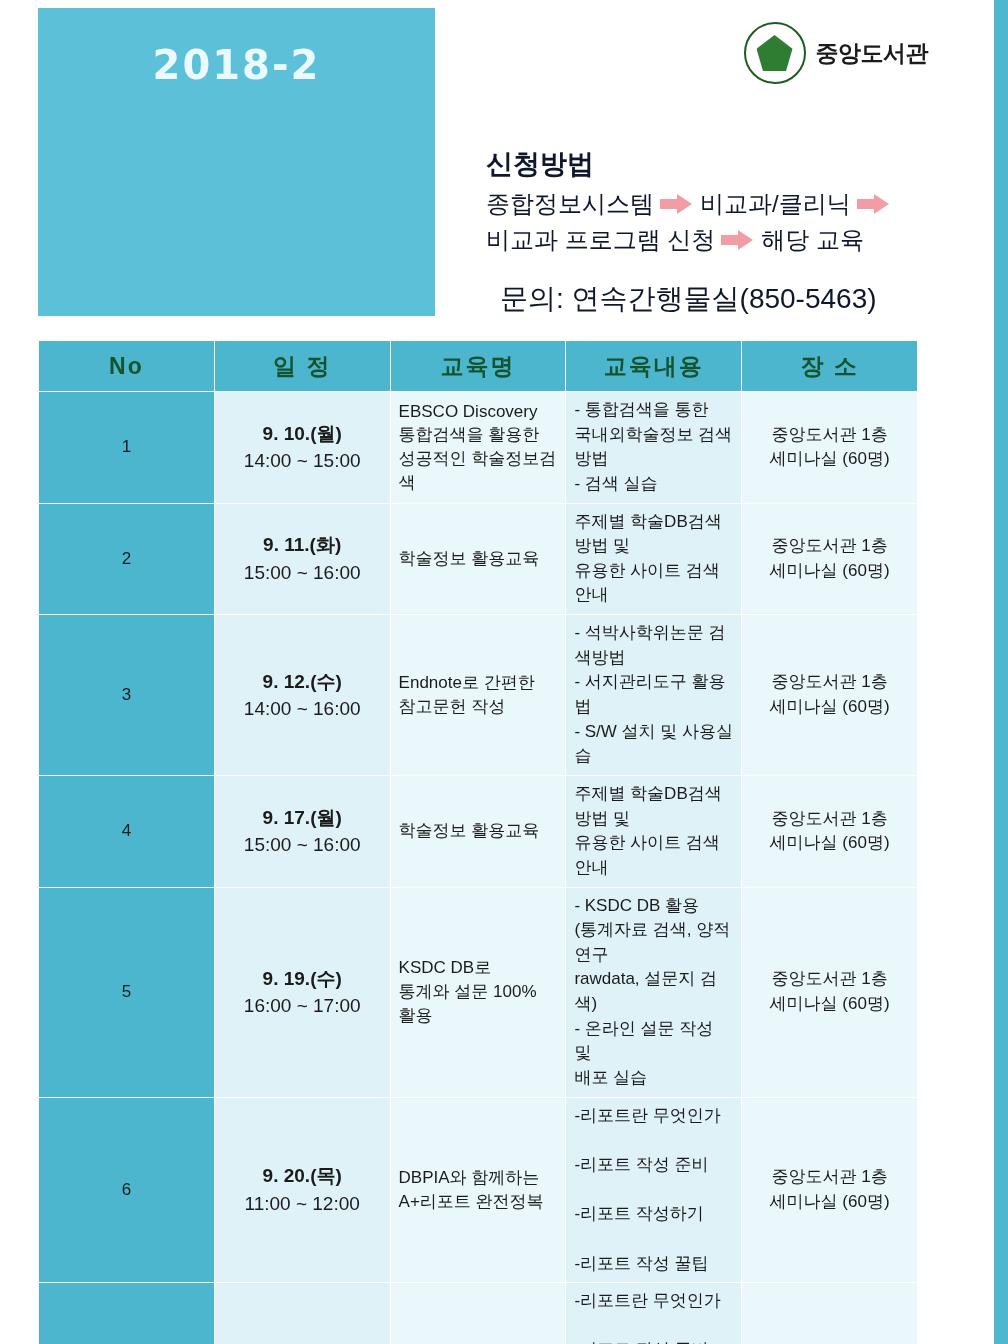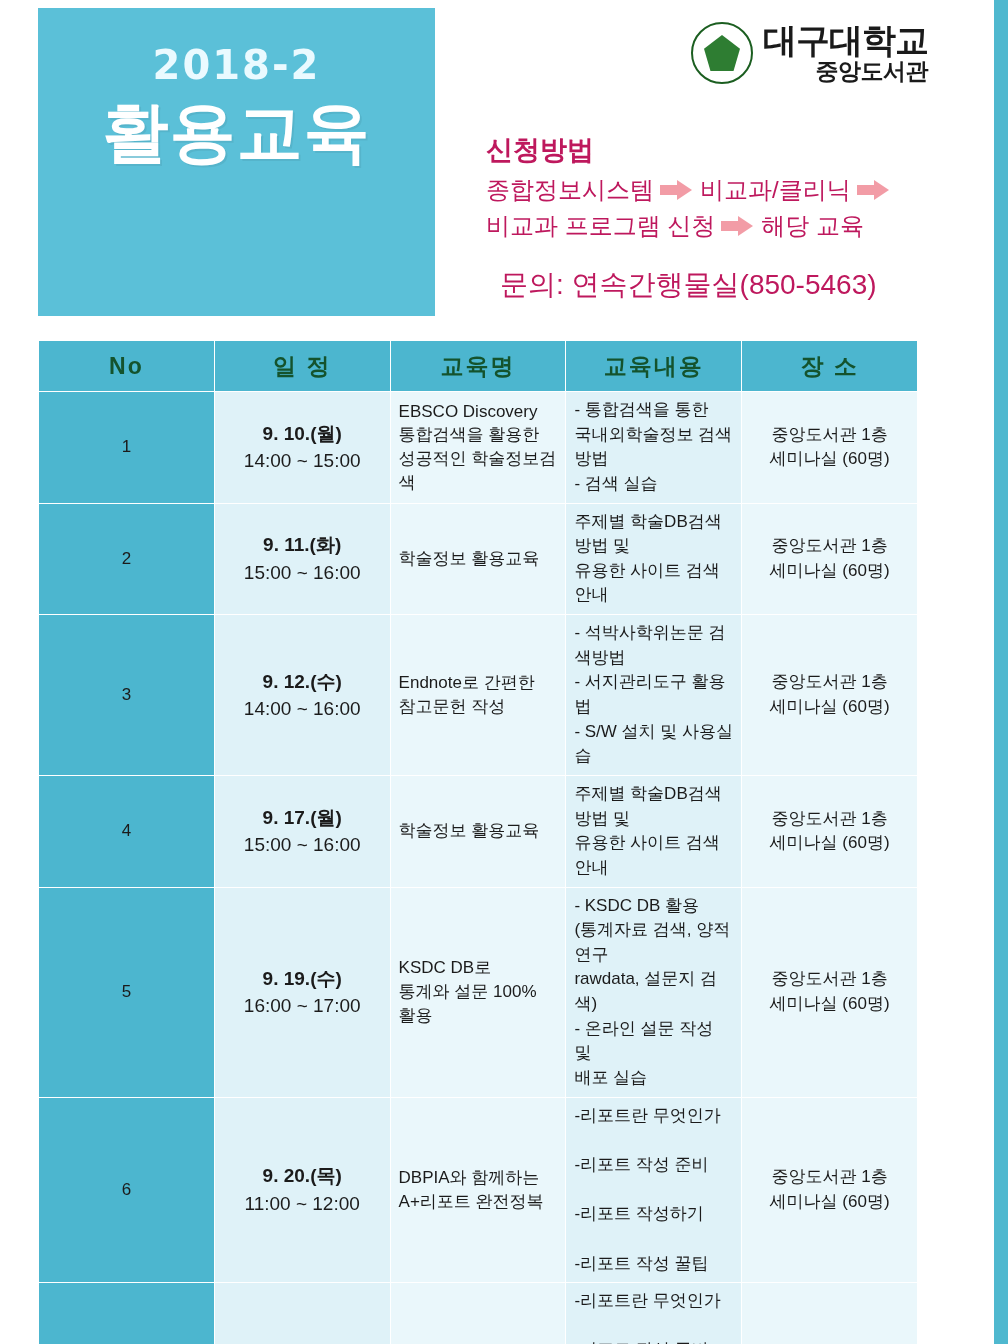--- a/index.html
+++ b/index.html
@@ -100,22 +100,22 @@
   .logo-text .l2 {
     font-size: 23px;
     font-weight: bold;
     color: #1a1a1a;
     letter-spacing: -0.5px;
     text-align: right;
   }
   .apply {
     position: absolute;
     left: 486px;
-    top: 132px;
-    color: #be185d;
+    top: 146px;
+    color: #0f172a;
   }
   .apply-title {
     font-size: 27px;
     font-weight: bold;
     margin-bottom: 6px;
   }
   .apply-row {
     display: flex;
     align-items: center;
     font-size: 24px;
@@ -224,29 +224,27 @@
 <body>
 
 <div class="page">
 
   <div class="right-stripe"></div>
 
   <div class="header">
 
     <div class="title-box">
       <div class="title-year">2018-2</div>
-      <div class="title-main">활용교육</div>
     </div>
 
     <div class="logo">
       <div class="logo-mark">
         <div class="inner"></div>
       </div>
       <div class="logo-text">
-        <div class="l1">대구대학교</div>
         <div class="l2">중앙도서관</div>
       </div>
     </div>
 
     <div class="apply">
       <div class="apply-title">신청방법</div>
       <div class="apply-row">
         <span>종합정보시스템</span>
         <span class="arrow">
             <span class="shaft"></span>

